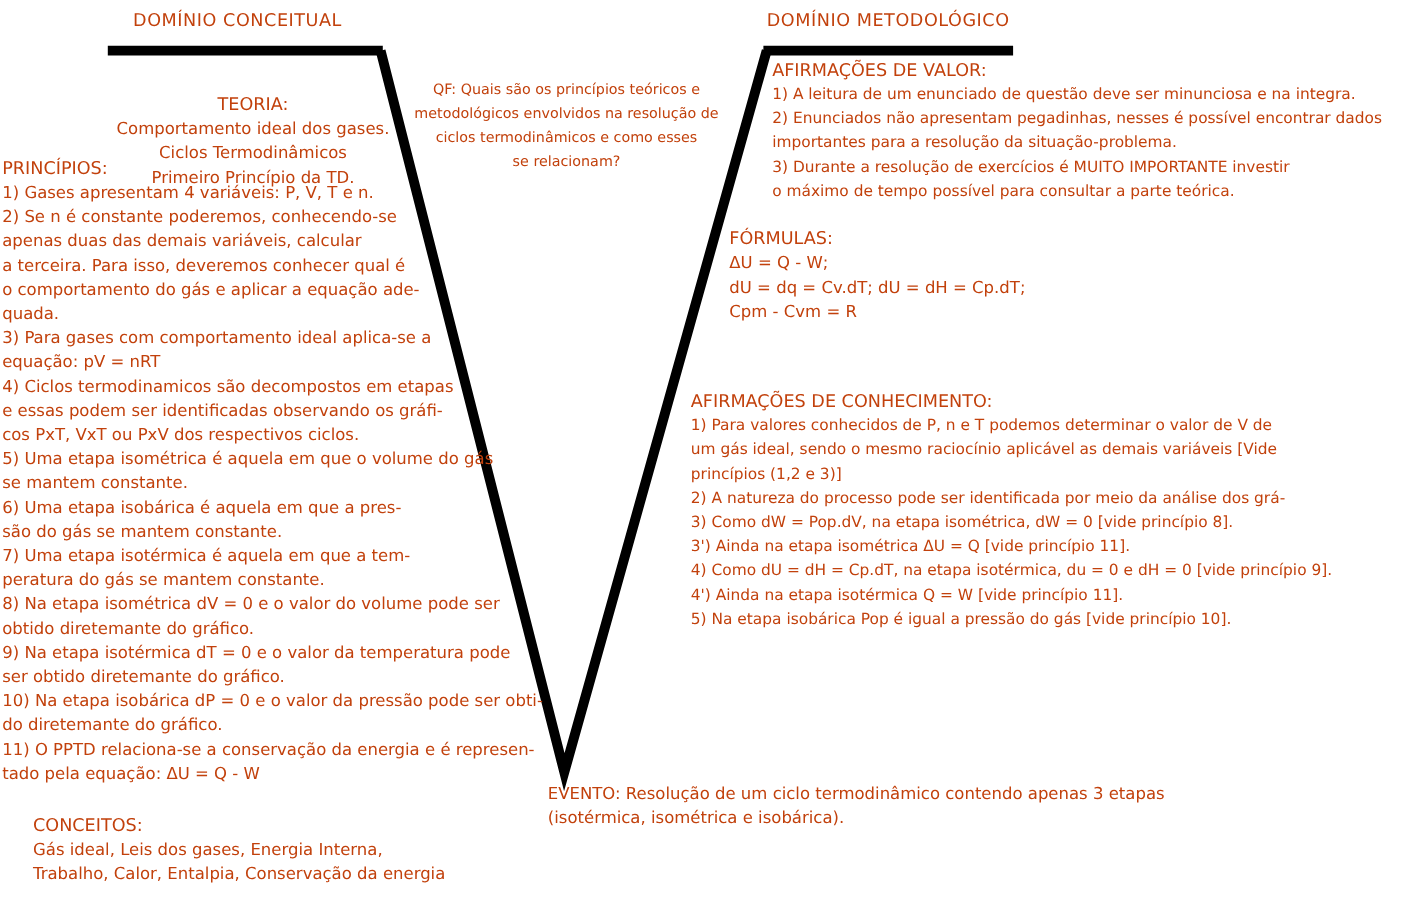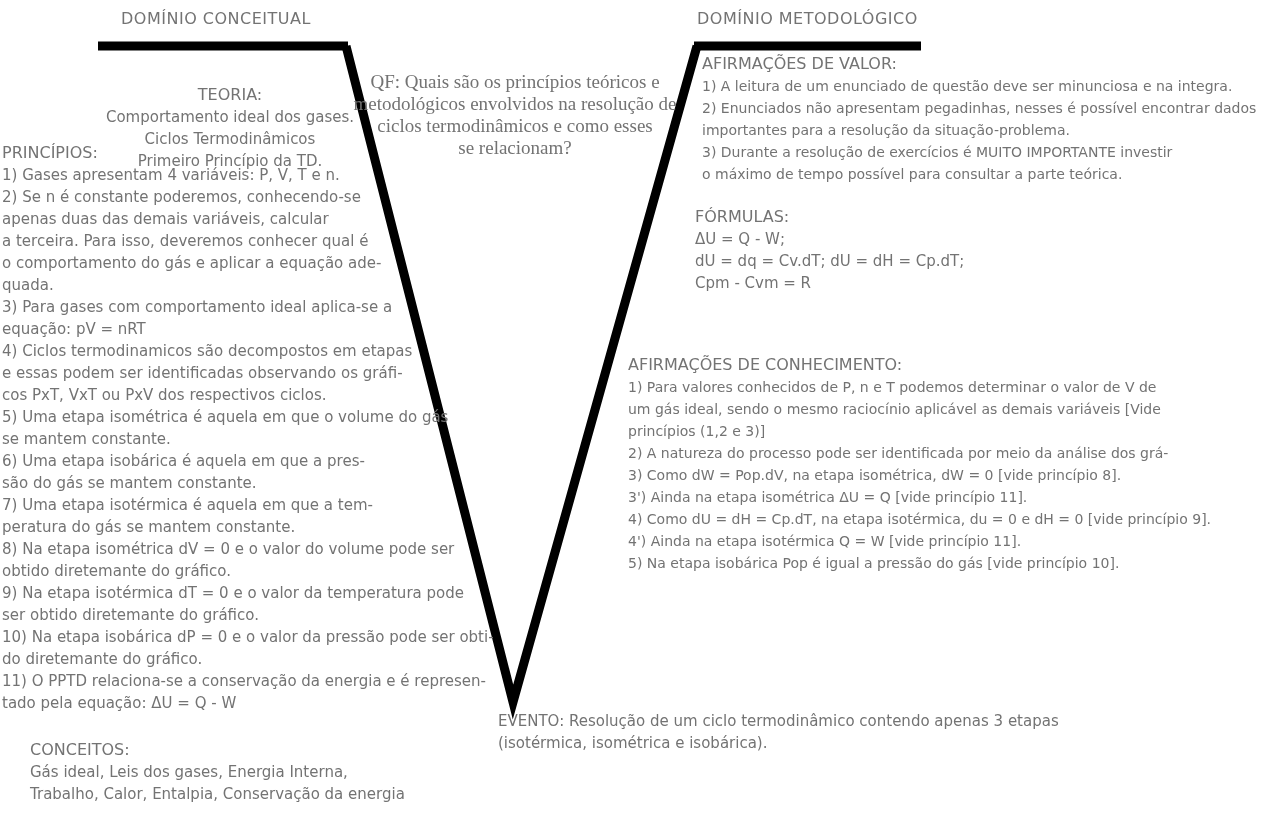--- a/index.html
+++ b/index.html
@@ -6,21 +6,21 @@
     margin: 0;
     padding: 0;
     background: #ffffff;
   }
   #canvas {
     position: relative;
     width: 1285px;
     height: 815px;
     background: #ffffff;
     font-family: "DejaVu Sans", sans-serif;
-    color: #737373;
+    color: #c2410c;
     overflow: hidden;
     border-radius: 12px;
   }
   #vee-svg {
     position: absolute;
     left: 0;
     top: 0;
     width: 1285px;
     height: 815px;
   }
@@ -28,36 +28,36 @@
     position: absolute;
     line-height: 22px;
     white-space: nowrap;
   }
   .block .line, .block .heading {
     height: 22px;
   }
   .centered { text-align: center; }
   .heading { font-size: 16px; }
   .fs15 { font-size: 15px; }
-  .fs145 { font-size: 19px; font-family: Liberation Serif, serif; }
+  .fs145 { font-size: 13px; }
   .fs14 { font-size: 14px; }
   .title {
     position: absolute;
     font-size: 16px;
     letter-spacing: 0.5px;
     white-space: nowrap;
   }
   #title-left  { left: 121px; top: 9px; }
   #title-right { left: 697px; top: 9px; }
   #teoria      { left: 95px;  top: 52px;  width: 270px; margin-top: 32px; }
   #principios  { left: 2px;   top: 130px; margin-top: 12px; }
   #conceitos   { left: 30px;  top: 739px; }
   #qf          { left: 348px; top: 71px;  width: 334px; }
   #valor       { left: 702px; top: 53px; }
-  #formulas    { left: 663px; top: 206px; margin-left: 32px; }
+  #formulas    { left: 663px; top: 206px; }
   #conhecimento{ left: 628px; top: 354px; }
   #evento      { left: 498px; top: 710px; }
 </style>
 </head>
 <body>
 
 <div id="canvas">
 
   <svg id="vee-svg" viewBox="0 0 1285 815" xmlns="http://www.w3.org/2000/svg">
     <line x1="98" y1="46" x2="348" y2="46" stroke="#000000" stroke-width="9"></line>

